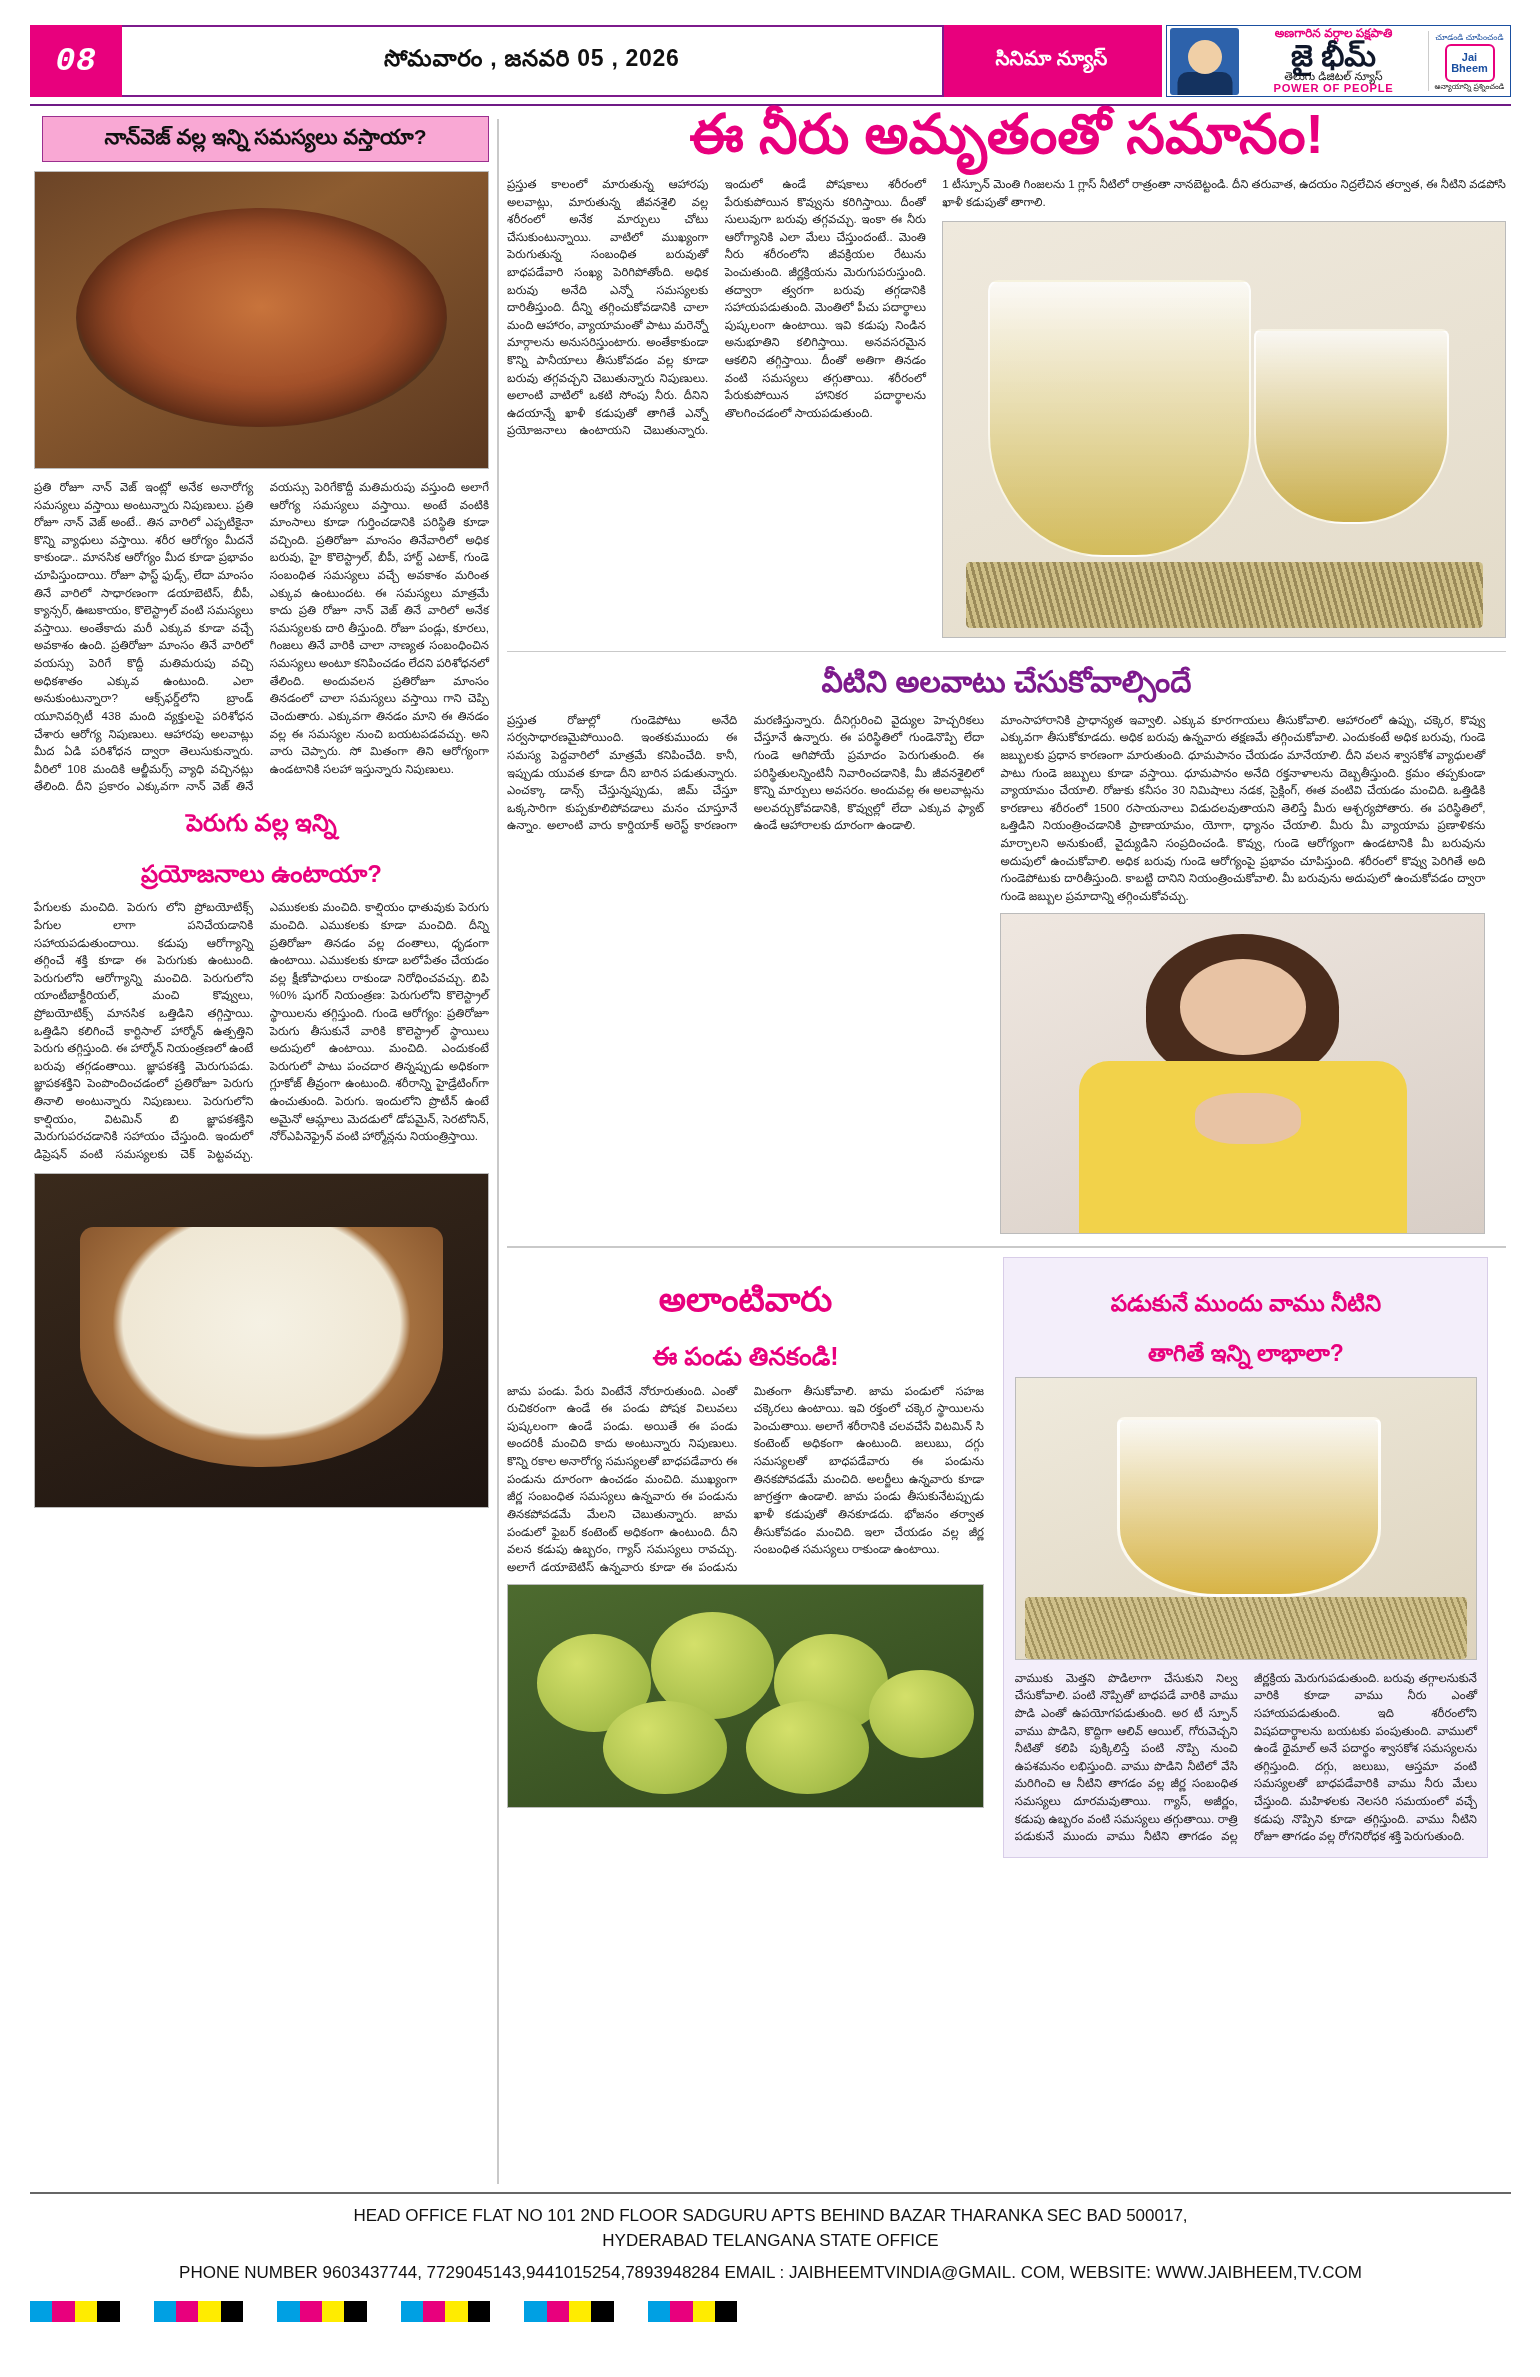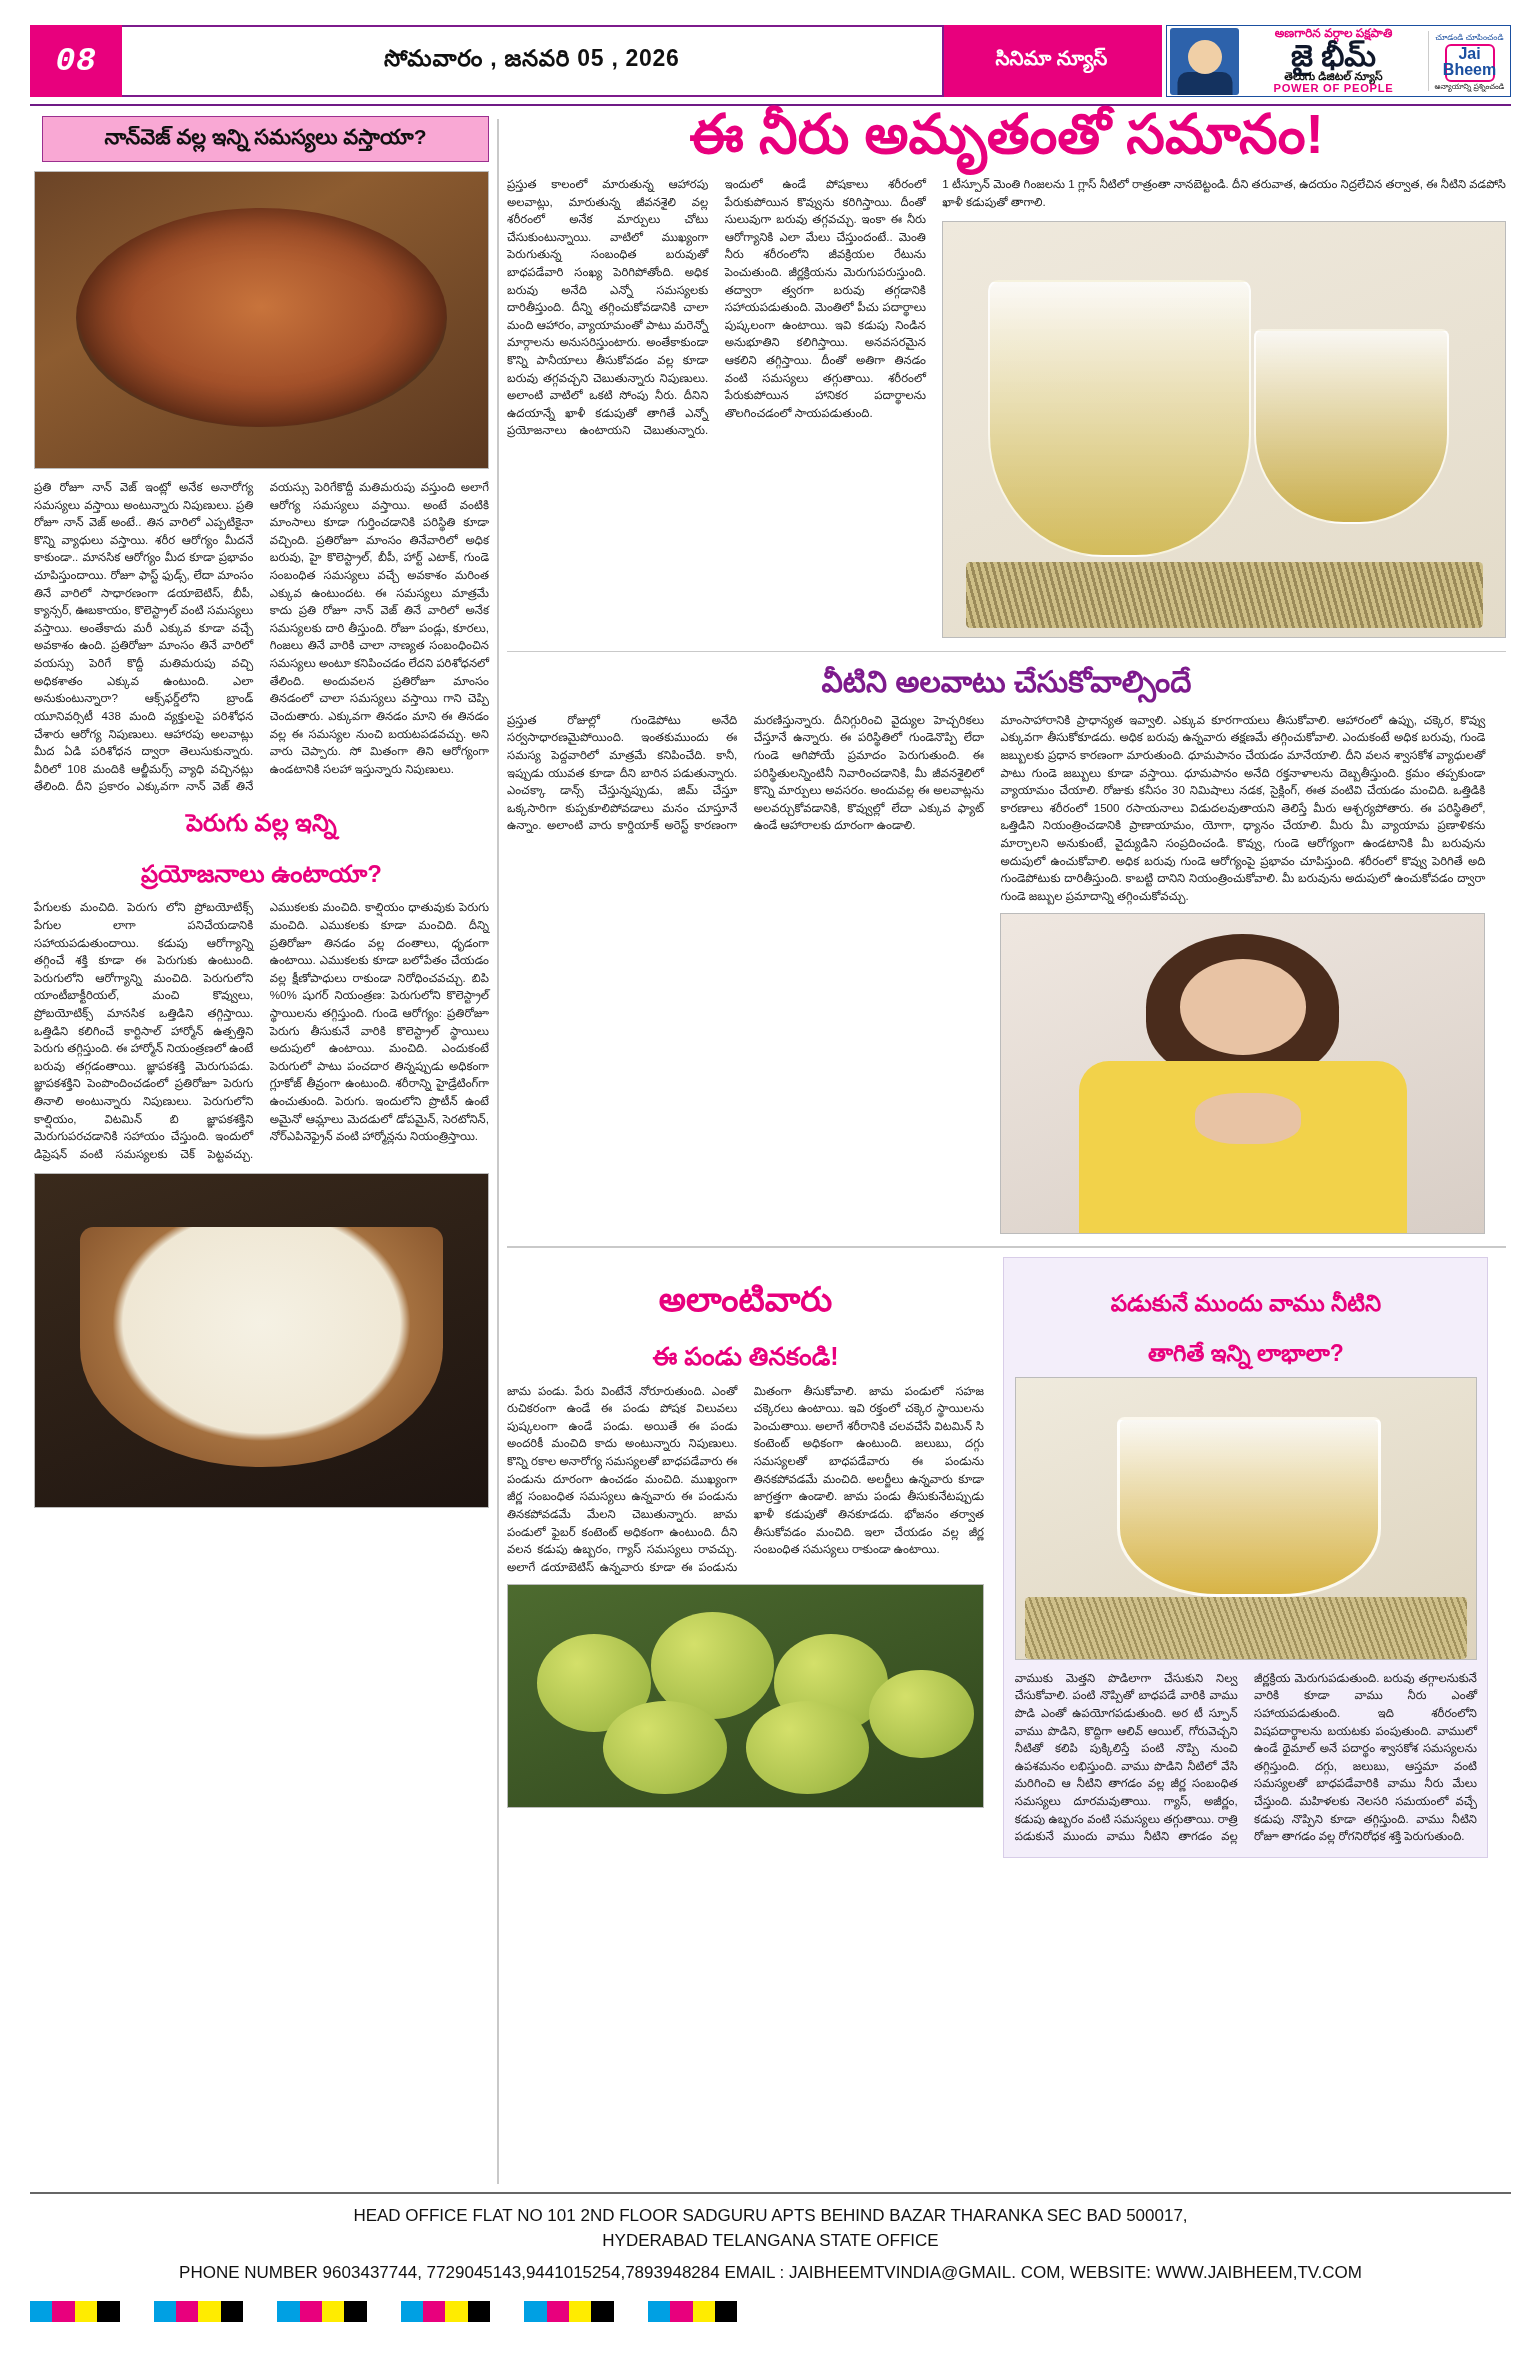--- a/index.html
+++ b/index.html
@@ -54,31 +54,31 @@
     content:"";position:absolute;left:50%;top:12px;transform:translateX(-50%);
     width:34px;height:34px;border-radius:50%;background:#f0cfa6;
   }
   .logo-face:before{
     content:"";position:absolute;left:50%;bottom:0;transform:translateX(-50%);
     width:55px;height:22.4px;border-radius:10.4px 10.4px 0 0;background:#14325f;
   }
   .logo-mid{flex:1;text-align:center;line-height:1.05;padding:0 3px;}
   .logo-mid .l1{font-size:12px;color:#e8007d;font-weight:bold;}
   .logo-mid .l2{font-size:30px;color:#0f172a;font-weight:bold;}
-  .logo-mid .l3{font-size:11.2px;color:#111;font-weight:bold;}
+  .logo-mid .l3{font-size:11.2px;color:#111;font-weight:normal;}
   .logo-mid .l4{font-size:11.2px;color:#e8007d;font-weight:bold;letter-spacing:0.7px;}
   .logo-right{
     width:81px;flex:none;text-align:center;line-height:1.0;
     border-left:0.7px solid #ccc;padding-top:3px;
   }
   .logo-right .r0{font-size:8.2px;color:#1a4fa0;}
   .logo-right .tvbox{
     width:46px;height:34px;margin:1.5px auto;border:2.2px solid #e8007d;border-radius:6px;
-    display:flex;align-items:flex-start;justify-content:center;
-    font-size:16px;color:#1a4fa0;font-weight:bold;
+    display:flex;align-items:center;justify-content:center;
+    font-size:11px;color:#1a4fa0;font-weight:bold;
   }
   .logo-right .r1{font-size:7.5px;color:#111;}
 
   .hr-top{
     position:absolute;left:30px;top:104px;width:1481px;height:2.2px;background:#6f1a86;
   }
 
   
   .col-left{position:absolute;left:34px;top:116px;width:455px;}
   .col-mid{position:absolute;left:507px;top:104px;width:999px;}

